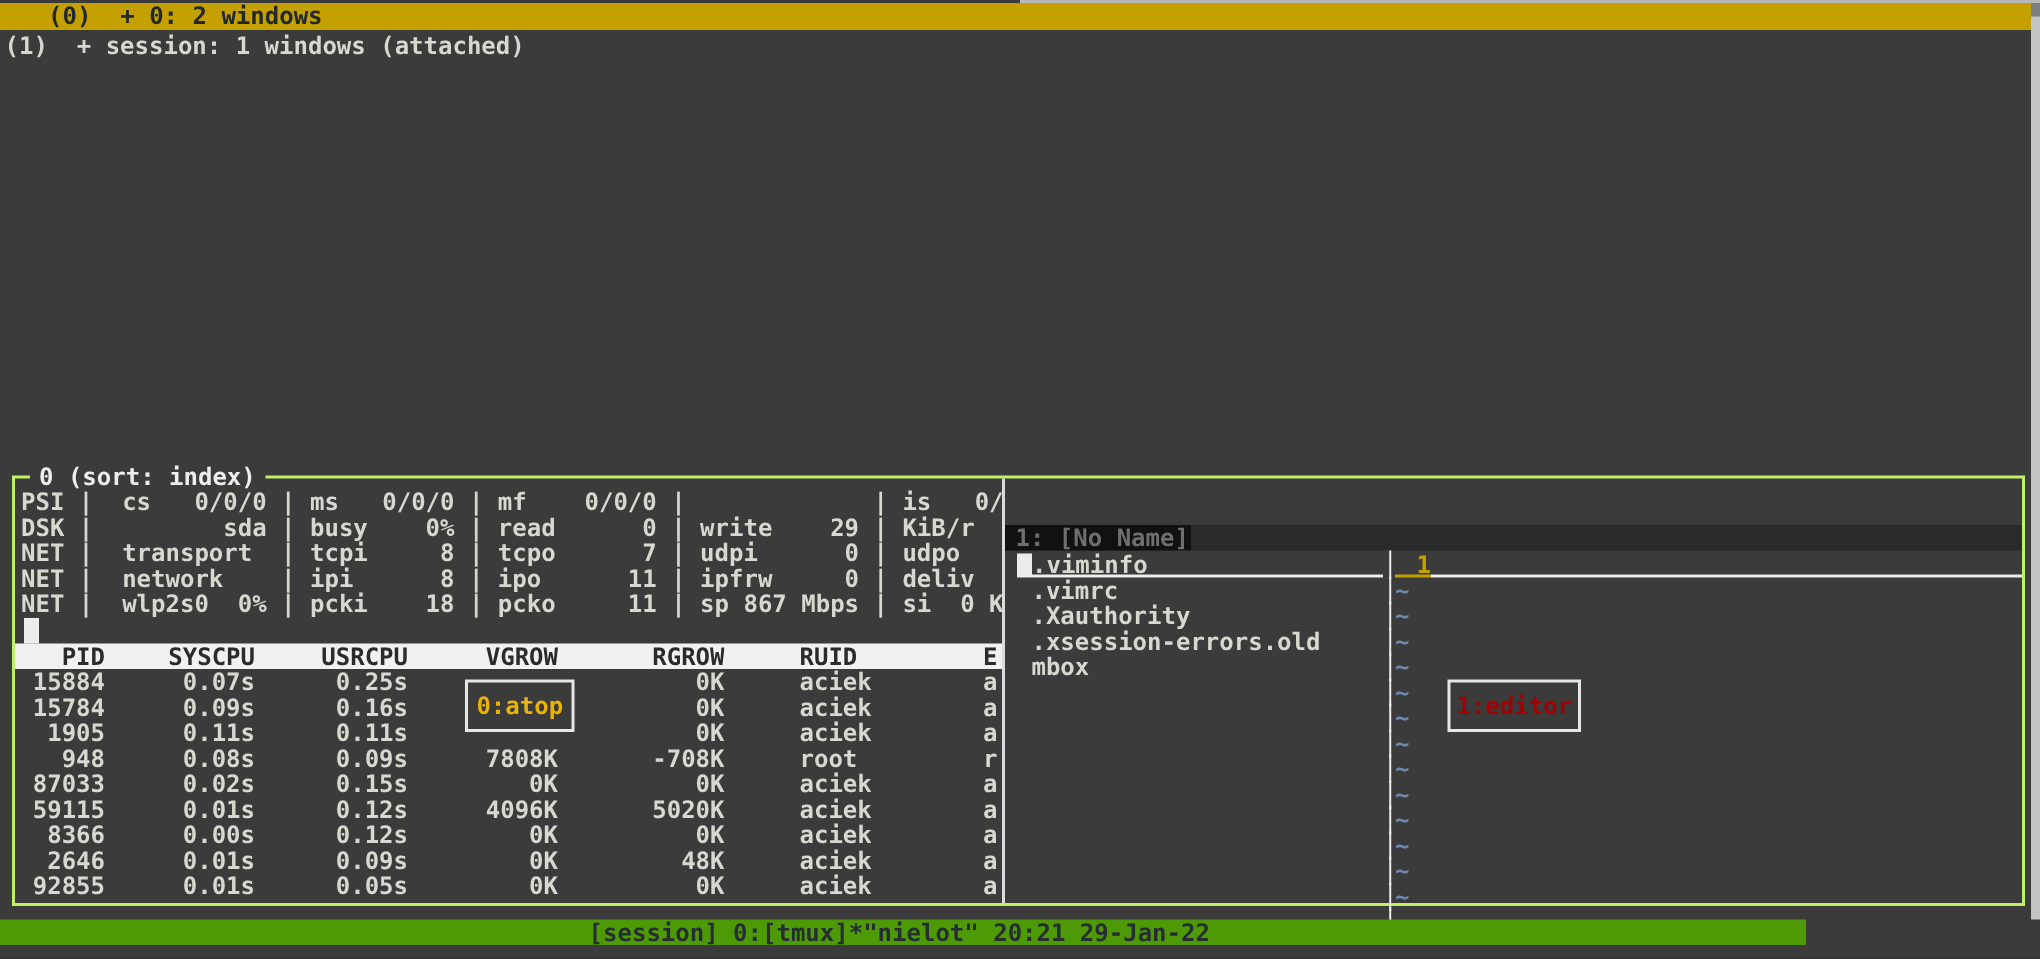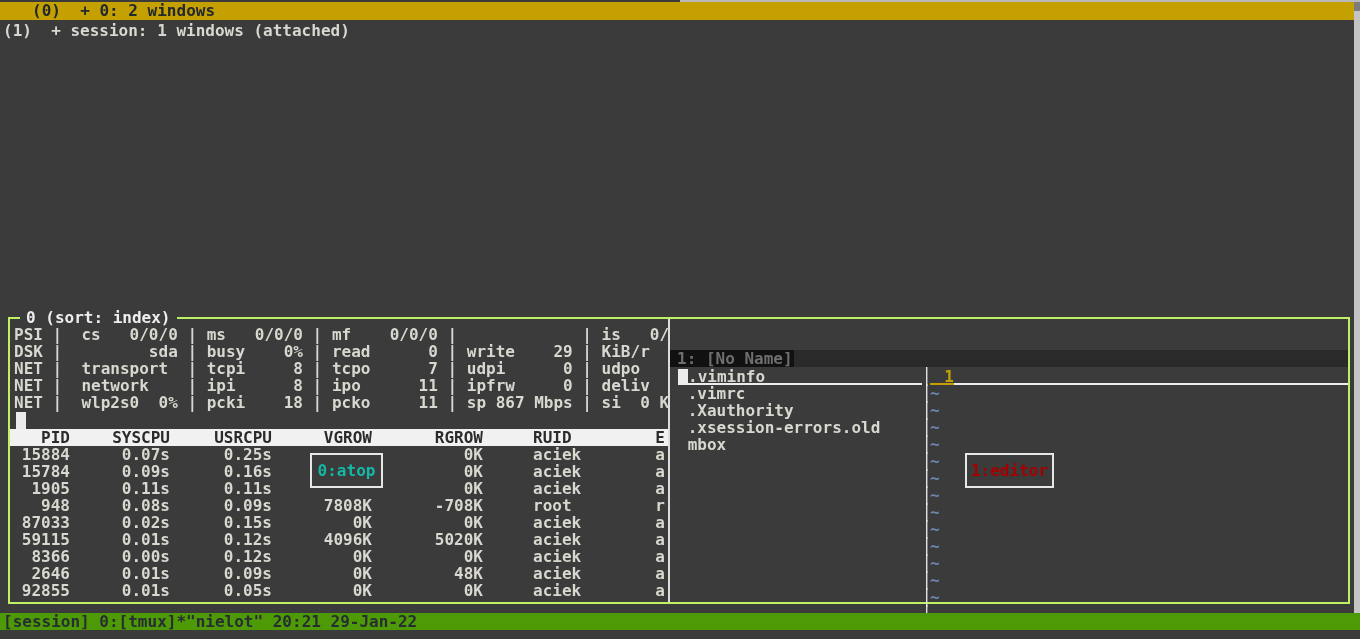--- a/index.html
+++ b/index.html
@@ -59,26 +59,26 @@
   .vim-sep div { height:17px; }
   .vim-rightwin { position:absolute; left:260px; top:29px; width:418px; }
   .vim-line1 { display:flex; height:17px; }
   .vim-line1 .num { width:24px; text-align:right; color:#c4a000; border-bottom:2px solid #c4a000; }
   .vim-line1 .fill { flex:1; border-bottom:2px solid #ededed; }
   .vim-tilde { height:17px; color:#6d87af; }
 
   
   .pane-label { position:absolute; height:35px; border:2px solid #e6e6e6;
     display:flex; align-items:center; justify-content:center; }
-  .pane-label.atop { left:310px; top:453px; width:73px; color:#14b8a6; }
+  .pane-label.atop { left:310px; top:453px; width:73px; color:#eab308; }
   .pane-label.editor { left:965px; top:453px; width:89px; color:#a40000; }
 
   
-  .status-bar { position:absolute; left:0; top:613px; width:1360px; height:17px;
-    background:#4e9a06; color:#262e33; display:flex; justify-content:flex-start; }
+  .status-bar { position:absolute; left:0; top:613px; width:1204px; height:17px;
+    background:#4e9a06; color:#262e33; display:flex; justify-content:center; }
   .status-left { padding-left:3px; white-space:pre; }
   .status-right { padding-right:8px; white-space:pre; }
 </style>
 </head>
 <body>
 
 <div class="canvas">
 
   <div class="top-edge"></div>
 

